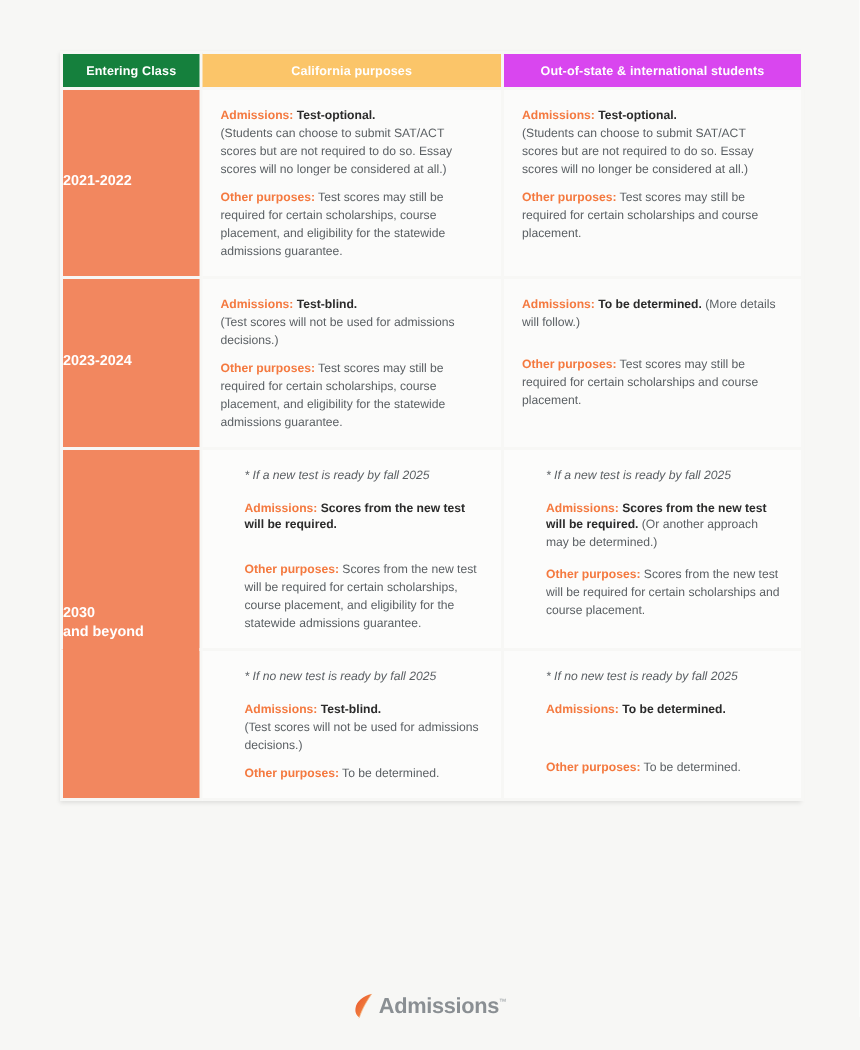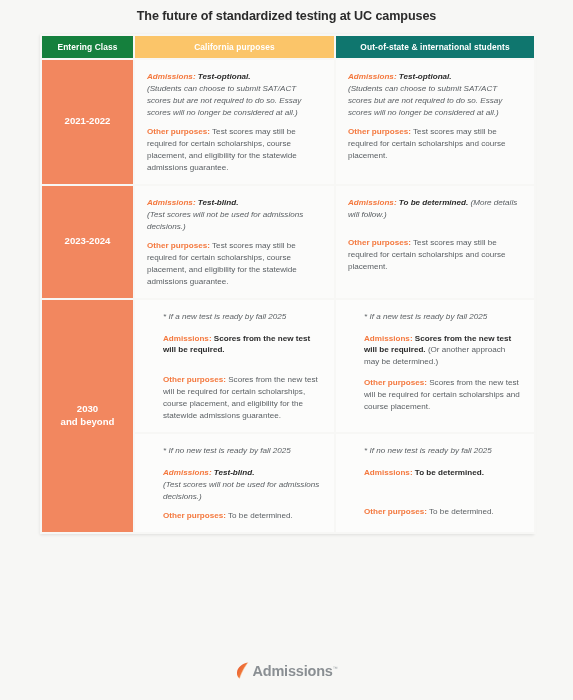--- a/index.html
+++ b/index.html
@@ -53,47 +53,47 @@
     color: #ffffff;
     text-align: center;
     padding: 6px 4px 6px 4px;
     height: 9px;
     vertical-align: middle;
     border: 2px solid #f7f7f5;
     letter-spacing: 0.1px;
   }
   th.hdr-class  { background: #15803d; }
   th.hdr-ca     { background: #fbc569; }
-  th.hdr-oos    { background: #0f766e; }
+  th.hdr-oos    { background: #d946ef; }
 
   td.year {
     background: #f2875f;
     color: #ffffff;
     font-size: 9.6px;
     font-weight: bold;
-    text-align: center;
+    text-align: left;
     vertical-align: middle;
     border: 2px solid #f7f7f5;
     line-height: 1.35;
     padding: 0;
   }
   td.cell {
     background: #fbfbfa;
     vertical-align: top;
     border: 2px solid #f7f7f5;
     padding: 11px 13px 10px 12px;
     font-size: 8.1px;
     line-height: 1.48;
     color: #5a5f63;
   }
   td.cell.plain { background: #fcfcfb; padding-left: 28px; }
 
   .para { margin: 0 0 9px 0; }
   .para:last-child { margin-bottom: 0; }
-  .para.tight { margin-bottom: 7px; font-style: italic; }
+  .para.tight { margin-bottom: 7px; }
   .lbl {
     color: #f4793f;
     font-weight: bold;
   }
   .strong {
     color: #2b2b2b;
     font-weight: bold;
   }
   .note {
     font-style: italic;
@@ -130,21 +130,20 @@
     vertical-align: super;
     color: #9aa0a4;
     font-weight: normal;
   }
 </style>
 </head>
 <body>
 
 <div class="page">
 
-  <div class="page-title">The future of standardized testing at UC campuses</div>
 
   <div class="table-wrap">
     <table class="matrix">
       <colgroup>
         <col class="c1">
           <col class="c2">
           <col class="c3">
       </colgroup>
       <thead>
         <tr>

